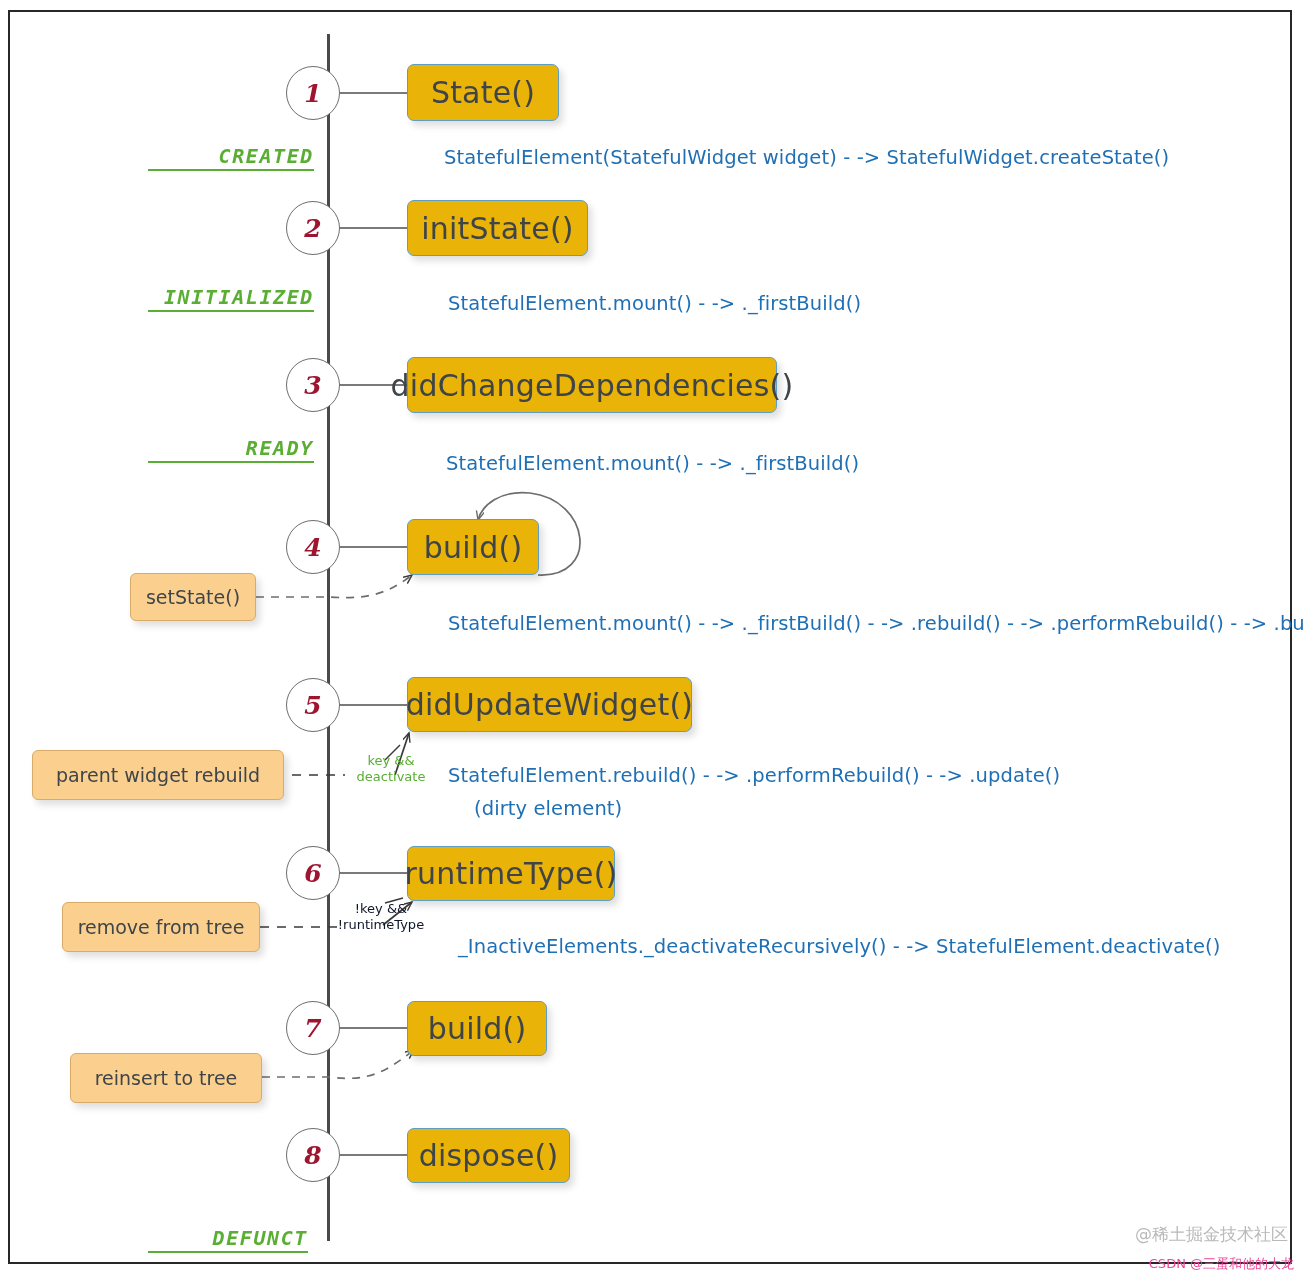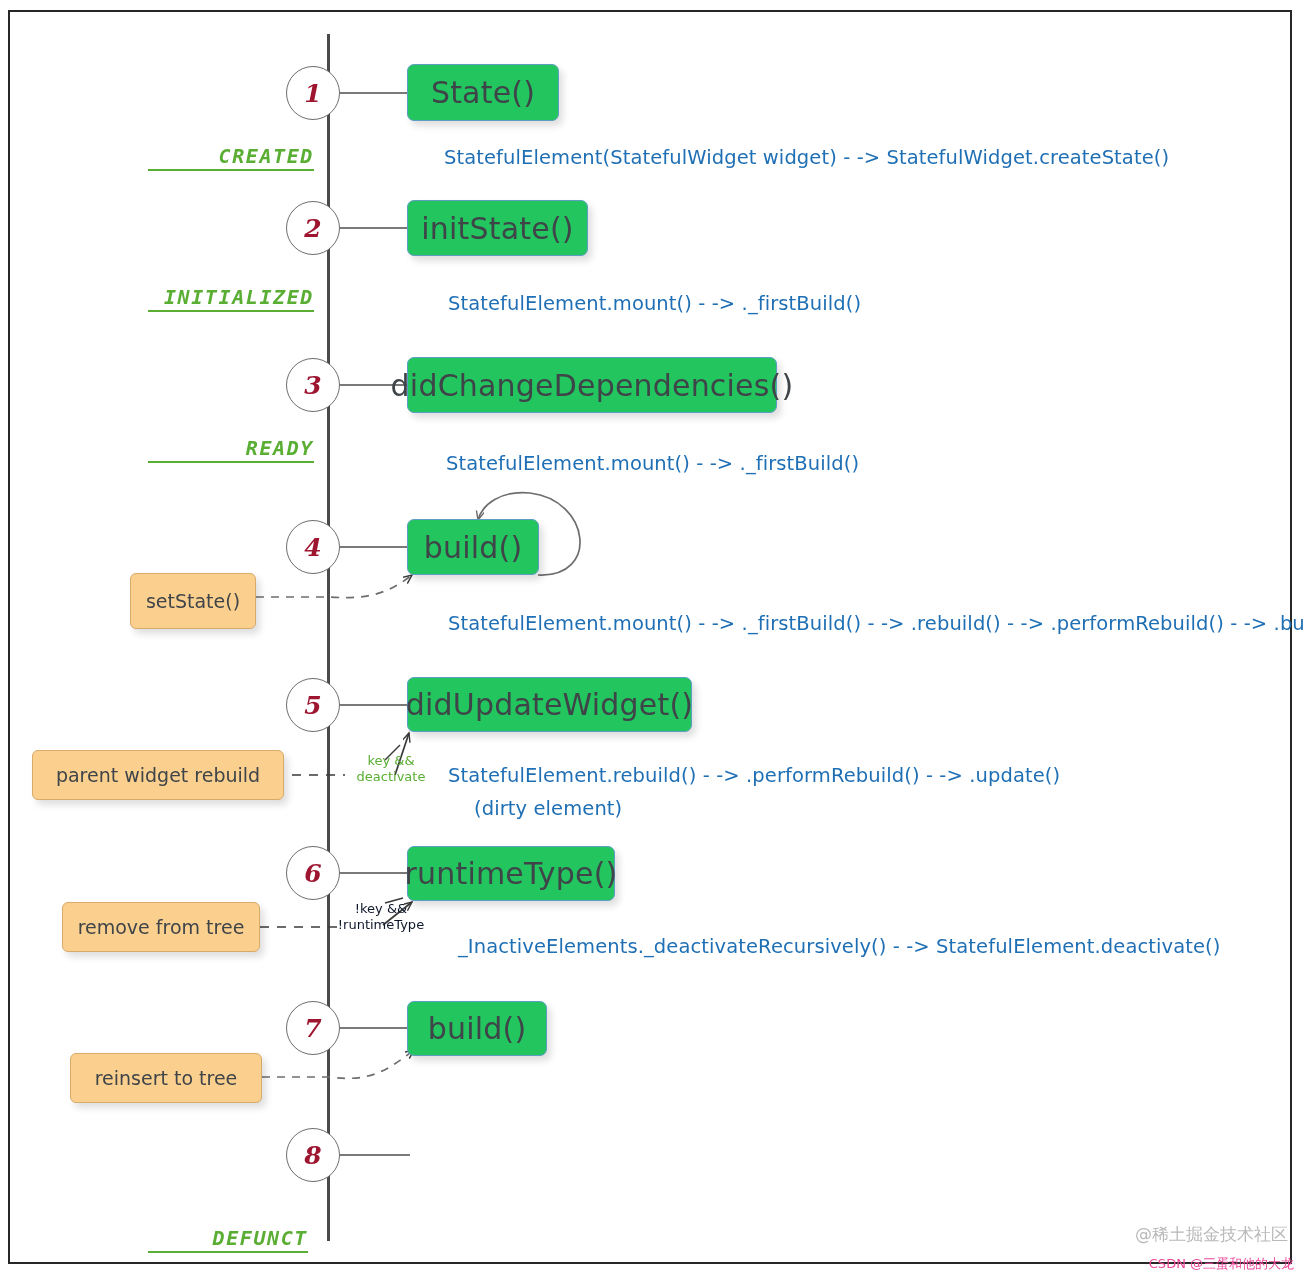--- a/index.html
+++ b/index.html
@@ -59,21 +59,21 @@
   .connector {
     position: absolute;
     height: 1.6px;
     background: #7a7a7a;
     z-index: 1;
   }
 
   
   .method-box {
     position: absolute;
-    background: #22c55e;
+    background: #eab308;
     border: 1.3px solid #5f9ec4;
     border-radius: 7px;
     box-sizing: border-box;
     display: flex;
     align-items: center;
     justify-content: center;
     color: #3f4449;
     font-size: 30px;
     letter-spacing: 0.2px;
     box-shadow: 4px 5px 7px rgba(0,0,0,0.13);
@@ -215,21 +215,21 @@
 
   <div class="step-circle" style="left:286px; top:358px;">3</div>
   <div class="connector" style="left:338px; top:384px; width:72px;"></div>
   <div class="method-box" style="left:407px; top:357px; width:370px; height:56px;">didChangeDependencies()</div>
   <div class="state-label" style="left:148px; top:436px; width:166px;">READY</div>
   <div class="call-chain" style="left:446px; top:452px;">StatefulElement.mount() - -&gt; ._firstBuild()</div>
 
   <div class="step-circle" style="left:286px; top:520px;">4</div>
   <div class="connector" style="left:338px; top:546px; width:72px;"></div>
   <div class="method-box" style="left:407px; top:519px; width:132px; height:56px;">build()</div>
-  <div class="trigger-box" style="left:130px; top:573px; width:126px; height:56px;">setState()</div>
+  <div class="trigger-box" style="left:130px; top:573px; width:126px; height:48px;">setState()</div>
   <div class="call-chain" style="left:448px; top:612px;">StatefulElement.mount() - -&gt; ._firstBuild() - -&gt;  .rebuild() - -&gt; .performRebuild() - -&gt; .build()</div>
 
   <div class="step-circle" style="left:286px; top:678px;">5</div>
   <div class="connector" style="left:338px; top:704px; width:72px;"></div>
   <div class="method-box" style="left:407px; top:677px; width:285px; height:55px;">didUpdateWidget()</div>
   <div class="trigger-box" style="left:32px; top:750px; width:252px; height:50px;">parent widget rebuild</div>
   <div class="cond-label cond-green" style="left:345px; top:753px; width:92px;">
     <div>key &amp;&amp;</div>
     <div>deactivate</div>
   </div>
@@ -246,18 +246,19 @@
   </div>
   <div class="call-chain" style="left:458px; top:935px;">_InactiveElements._deactivateRecursively() - -&gt;  StatefulElement.deactivate()</div>
 
   <div class="step-circle" style="left:286px; top:1001px;">7</div>
   <div class="connector" style="left:338px; top:1027px; width:72px;"></div>
   <div class="method-box" style="left:407px; top:1001px; width:140px; height:55px;">build()</div>
   <div class="trigger-box" style="left:70px; top:1053px; width:192px; height:50px;">reinsert to tree</div>
 
   <div class="step-circle" style="left:286px; top:1128px;">8</div>
   <div class="connector" style="left:338px; top:1154px; width:72px;"></div>
+  <div class="method-box" style="left:407px; top:1128px; width:163px; height:55px;">dispose()</div>
   <div class="state-label" style="left:148px; top:1226px; width:160px;">DEFUNCT</div>
 
   <div id="watermark">@稀土掘金技术社区</div>
   <div id="watermark-faint">CSDN @三蛋和他的大龙</div>
 
 </div>
 
 </body></html>

